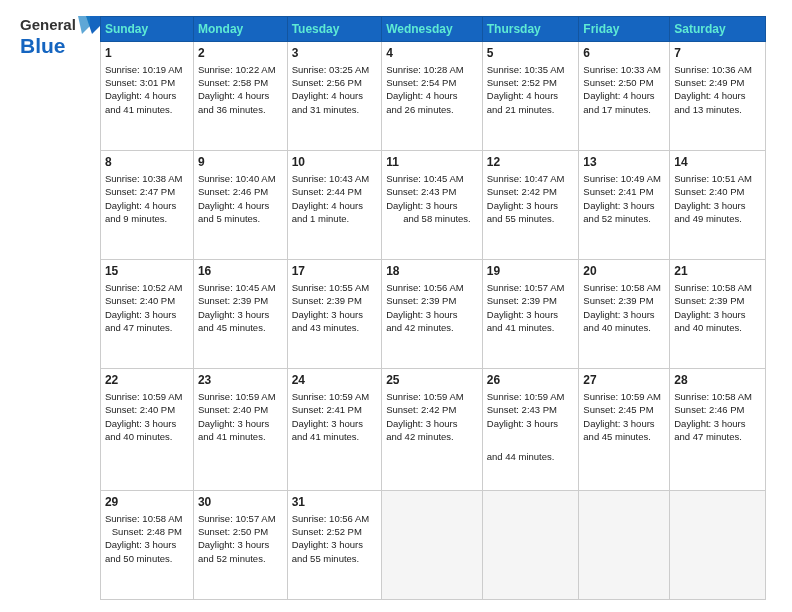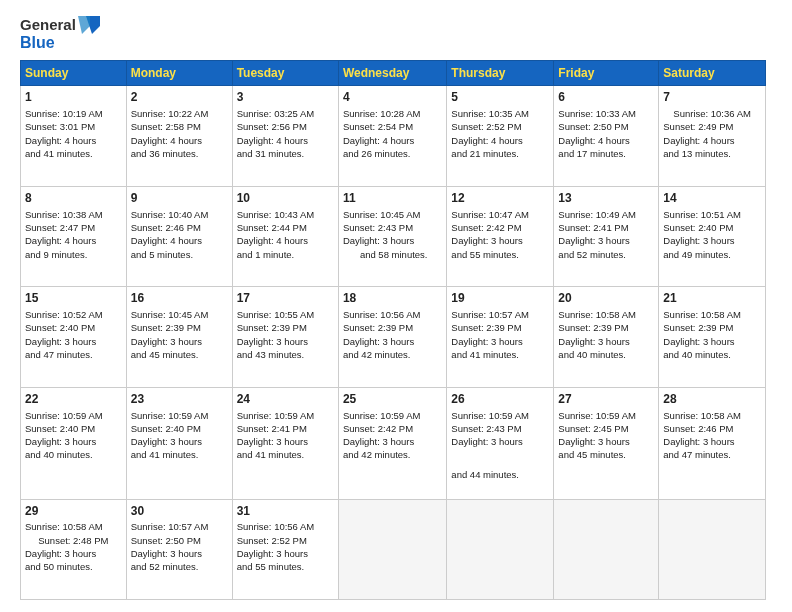--- a/index.html
+++ b/index.html
@@ -8,21 +8,21 @@
       background: #fff;
       width: 792px;
       height: 612px;
       overflow: hidden;
     }
     .page {
       width: 786px;
       height: 612px;
       padding: 16px 20px 12px 20px;
       display: flex;
-      flex-direction: column;
+      flex-direction: row;
     }
     .header {
       display: flex;
       align-items: flex-start;
       justify-content: space-between;
       margin-bottom: 8px;
     }
     .logo {
       display: flex;
       align-items: center;
@@ -42,21 +42,21 @@
       color: #444;
     }
     .calendar {
       width: 100%;
       border-collapse: collapse;
       flex: 1;
       font-size: 10px;
     }
     .calendar thead tr th {
       background: #1565c0;
-      color: #fde047;
+      color: #5eead4;
       font-size: 12px;
       font-weight: bold;
       padding: 5px 4px;
       text-align: left;
       border: 1px solid #1255a0;
     }
     .calendar tbody tr td {
       border: 1px solid #ccc;
       vertical-align: top;
       padding: 3px 4px;
@@ -87,21 +87,21 @@
   <div class="header">
     <div class="logo">
   <div style="display:flex;flex-direction:column;align-items:flex-start;line-height:1.15;">
     <div style="display:flex;align-items:center;gap:2px;">
       <span style="font-size:15px;font-weight:bold;color:#333;">General</span>
       <svg width="22" height="18" viewBox="0 0 22 18">
         <polygon points="8,0 22,0 22,10 14,18" fill="#1565c0"></polygon>
         <polygon points="0,0 12,0 12,10 4,18" fill="#1a82c4" opacity="0.7"></polygon>
       </svg>
     </div>
-    <span style="font-size:16px;font-weight:bold;color:#1565c0;">Blue</span>
+    <span style="font-size:21px;font-weight:bold;color:#1565c0;">Blue</span>
   </div>
 </div>
     <div class="title-block">
       <div class="main-title"></div>
       <div class="subtitle"></div>
     </div>
   </div>
 
   <table class="calendar">
     <thead>
@@ -154,21 +154,21 @@
           </td>
           <td>
             <span class="day-num">6</span>
             <span style="display: block;">Sunrise: 10:33 AM</span>
             <span style="display: block;">Sunset: 2:50 PM</span>
             <span style="display: block;">Daylight: 4 hours</span>
             <span style="display: block;">and 17 minutes.</span>
           </td>
           <td>
             <span class="day-num">7</span>
-            <span style="display: block; text-align: center;">Sunrise: 10:36 AM</span>
+            <span style="display: block;">Sunrise: 10:36 AM</span>
             <span style="display: block;">Sunset: 2:49 PM</span>
             <span style="display: block;">Daylight: 4 hours</span>
             <span style="display: block;">and 13 minutes.</span>
           </td>
         </tr>
         <tr>
           <td>
             <span class="day-num">8</span>
             <span style="display: block;">Sunrise: 10:38 AM</span>
             <span style="display: block;">Sunset: 2:47 PM</span>

